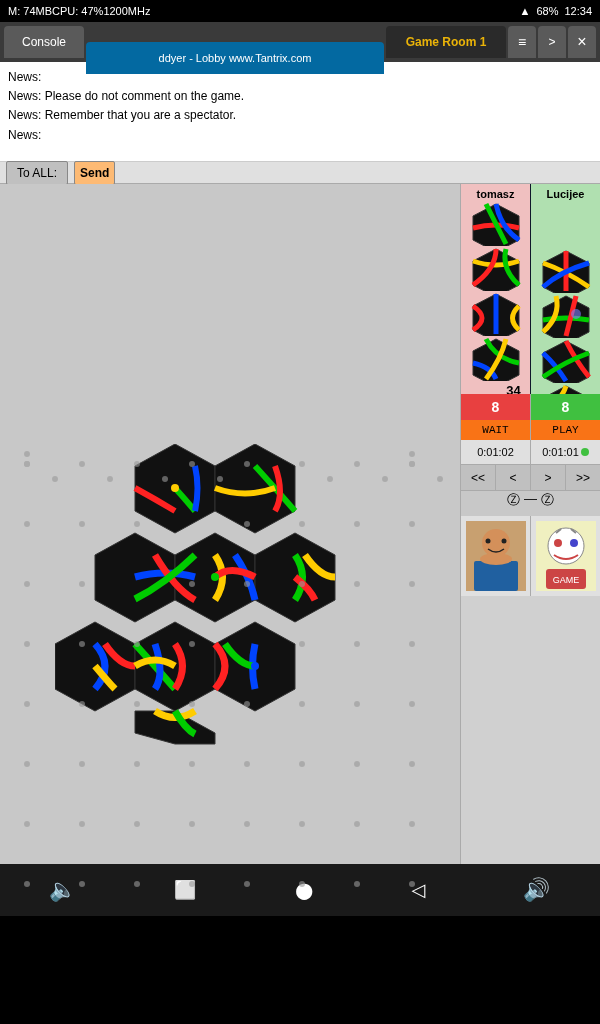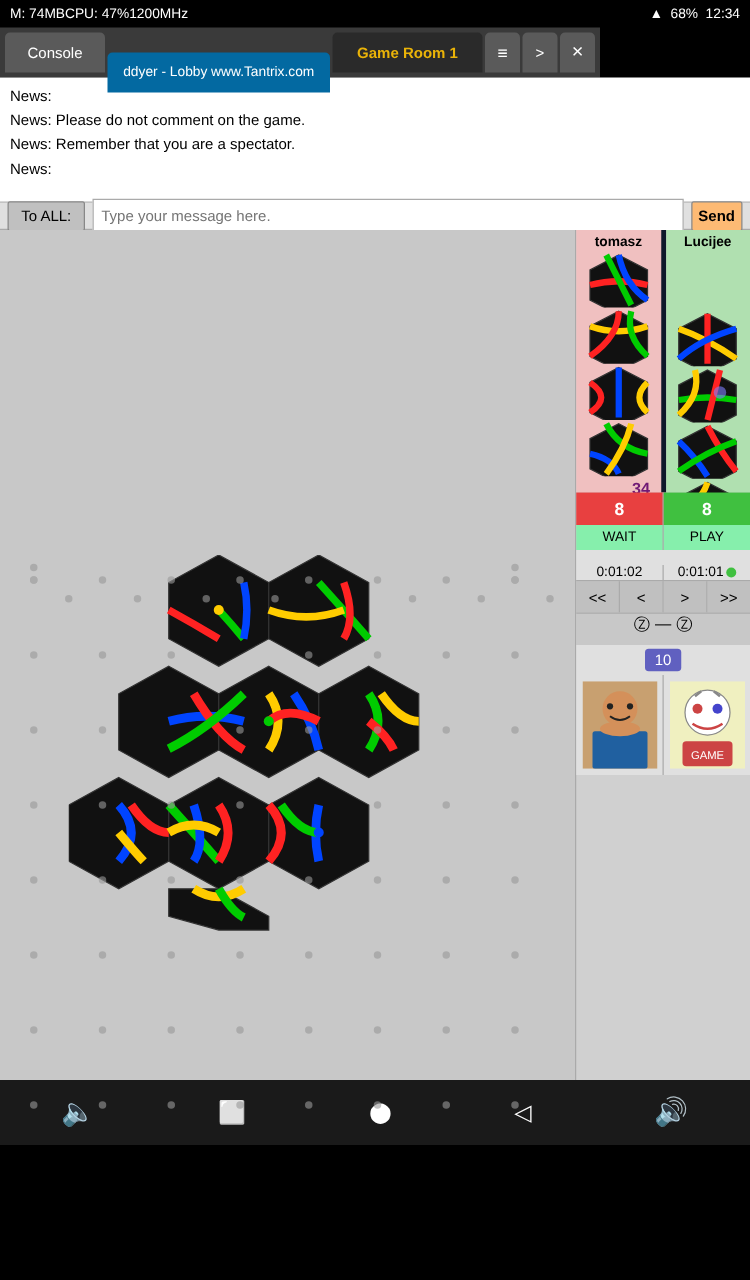--- a/index.html
+++ b/index.html
@@ -9,21 +9,21 @@
     .status-bar {
       width: 600px; height: 22px; background: #000;
       display: flex; align-items: center; justify-content: space-between;
       padding: 0 8px; color: #fff; font-size: 11px;
     }
     .status-left { display: flex; }
     .status-right { display: flex; align-items: center; gap: 6px; }
 
     
     .browser-chrome {
-      width: 480px; height: 40px; background: #3a3a3a;
+      width: 600px; height: 40px; background: #3a3a3a;
       display: flex; align-items: center; padding: 4px 4px;
       gap: 2px;
       text-align: center;
     }
     .tab {
       height: 32px; border-radius: 4px 4px 0 0;
       display: flex; align-items: center; padding: 0 10px;
       font-size: 12px; white-space: nowrap; color: #fff;
     }
     .tab-console { background: #5a5a5a; color: #fff; min-width: 80px; justify-content: center; }
@@ -84,56 +84,56 @@
     }
 
     
     .players-row {
       display: flex; height: 210px;
     }
     .player-col {
       flex: 1; display: flex; flex-direction: column; align-items: center;
       padding: 4px 2px;
     }
-    .player-col-left { background: #f0c0c0; border-right: 4px solid #0f172a; }
+    .player-col-left { background: #f0c0c0; border-right: 1px solid #0f172a; }
     .player-col-right { background: #b0e0b0; gap: 47px; }
     .player-name {
       font-size: 11px; font-weight: bold; color: #000; margin-bottom: 2px;
     }
     .player-tiles {
       flex: 1; display: flex; flex-direction: column; align-items: center; justify-content: center; gap: 1px;
     }
     .player-score {
-      font-size: 13px; font-weight: bold; color: #701a75; margin-top: 2px; margin-left: 36px;
+      font-size: 13px; font-weight: bold; color: #000000; margin-top: 2px; margin-left: 36px;
     }
 
     
     .score-row {
       display: flex; height: 26px;
     }
     .score-cell {
       flex: 1; display: flex; align-items: center; justify-content: center;
       font-size: 14px; font-weight: bold; color: #fff;
     }
     .score-cell-left { background: #e84040; border-right: 1px solid #aaa; }
     .score-cell-right { background: #40c040; }
 
     
     .status-row {
-      display: flex; height: 20px; background: #86efac;
+      display: flex; height: 20px; background: #f97316; font-family: Liberation Mono, monospace;
     }
     .status-cell {
       flex: 1; display: flex; align-items: center; justify-content: center;
       font-size: 11px; color: #000;
     }
     .status-cell-left { border-right: 1px solid #aaa; }
 
     
     .timer-row {
-      display: flex; height: 24px; background: #e0e0e0; align-items: flex-end;
+      display: flex; height: 24px; background: #e0e0e0;
     }
     .timer-cell {
       flex: 1; display: flex; align-items: center; justify-content: center;
       font-size: 11px; color: #000; gap: 2px;
     }
     .timer-cell-left { border-right: 1px solid #aaa; }
     .timer-dot { width: 8px; height: 8px; border-radius: 50%; background: #40c040; }
 
     
     .nav-row {
@@ -210,21 +210,20 @@
 
 <div class="chat-area">
   <div>News:</div>
   <div>News: Please do not comment on the game.</div>
   <div>News: Remember that you are a spectator.</div>
   <div>News:</div>
 </div>
 
 <div class="message-row">
   <button class="to-all-btn">To ALL:</button>
-  <input class="message-input" type="text" placeholder="Type your message here." style="">
   <button class="send-btn">Send</button>
 </div>
 
 <div class="game-area">
 
   <div class="board-area">
 
     <svg class="dot-grid" width="460" height="710">
       <defs></defs>
 
@@ -472,23 +471,20 @@
       <div class="nav-btn">&gt;</div>
       <div class="nav-btn">&gt;&gt;</div>
     </div>
 
     <div class="nav-row" style="justify-content:center; gap:4px; background:#c8c8c8;">
       <span style="font-size:13px;">Ⓩ</span>
       <span style="font-size:13px;">—</span>
       <span style="font-size:13px;">Ⓩ</span>
     </div>
 
-    <div class="counter-row">
-      <span class="counter-badge">10</span>
-    </div>
 
     <div class="avatars-row">
       <div class="avatar-cell avatar-cell-left">
 
         <svg width="60" height="70" viewBox="0 0 60 70">
           <rect width="60" height="70" fill="#c8a070"></rect>
           <circle cx="30" cy="22" r="14" fill="#d4905a"></circle>
           <rect x="8" y="40" width="44" height="30" fill="#2060a0" rx="2"></rect>
           <ellipse cx="30" cy="38" rx="16" ry="6" fill="#d4905a"></ellipse>
           <circle cx="22" cy="20" r="2.5" fill="#222"></circle>

